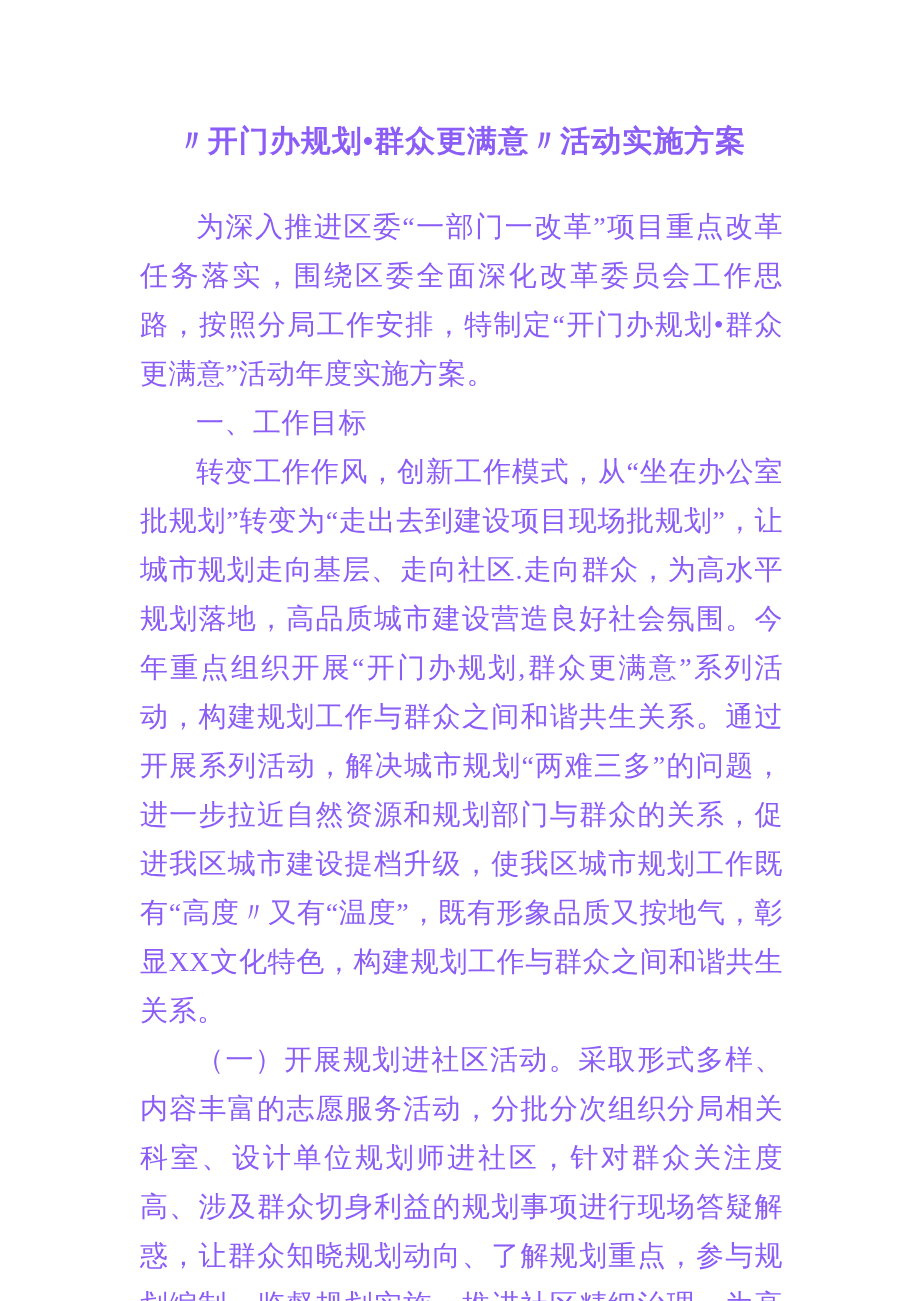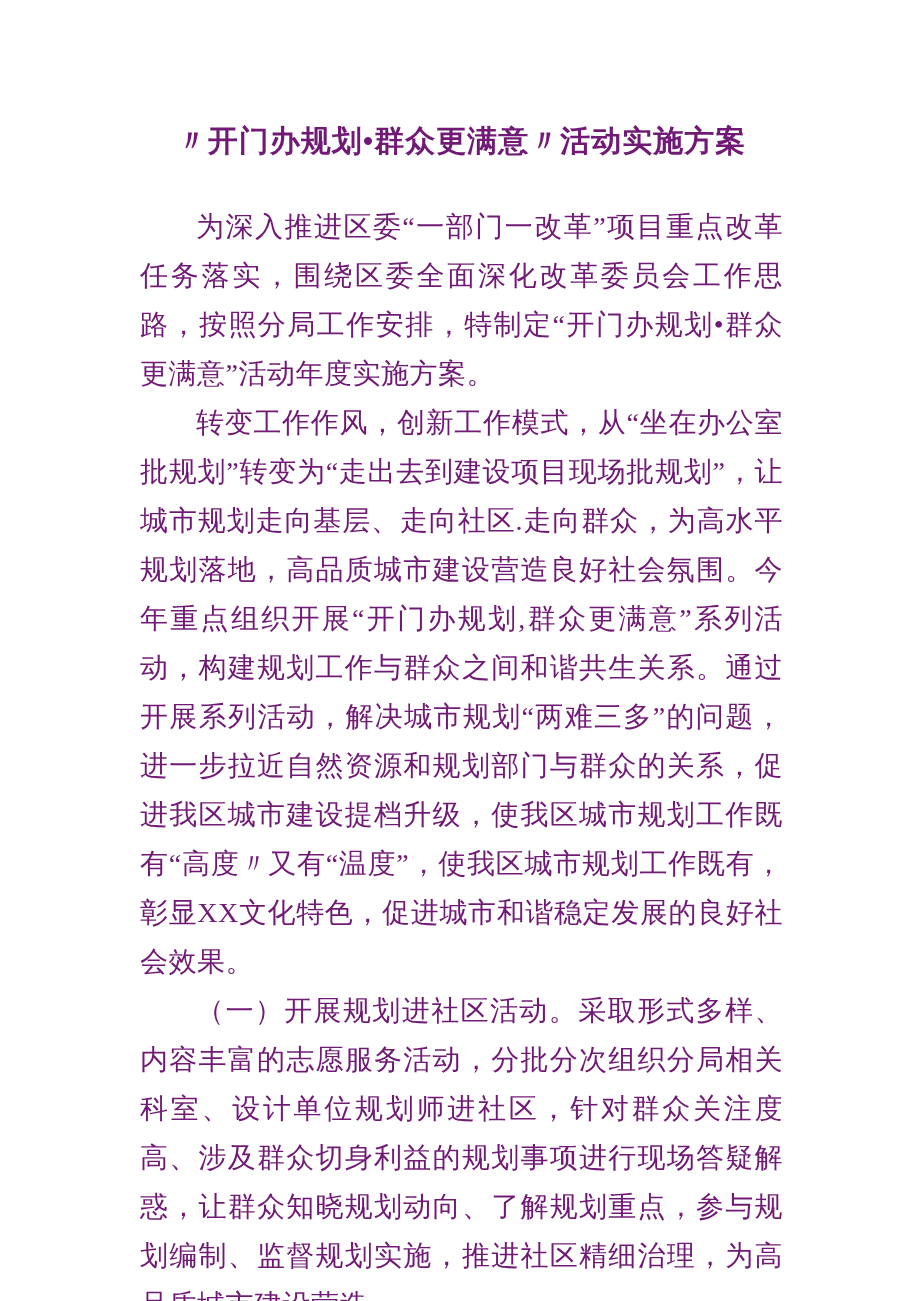--- a/index.html
+++ b/index.html
@@ -8,21 +8,21 @@
     background: #ffffff;
   }
   .page {
     position: relative;
     width: 920px;
     height: 1301px;
     box-sizing: border-box;
     background: #ffffff;
     padding: 118px 137px 0 140px;
     font-family: "Liberation Serif", "DejaVu Serif", serif;
-    color: #701a75;
+    color: #8b5cf6;
     overflow: hidden;
   }
   .doc-title {
     margin: 0 0 38px 0;
     font-size: 30px;
     font-weight: bold;
     text-align: center;
     line-height: 46px;
     letter-spacing: 1px;
   }
@@ -37,18 +37,19 @@
   }
 </style>
 </head>
 <body>
 
 <div class="page">
   <h1 class="doc-title">〃开门办规划•群众更满意〃活动实施方案</h1>
 
   <p class="para">为深入推进区委“一部门一改革”项目重点改革任务落实，围绕区委全面深化改革委员会工作思路，按照分局工作安排，特制定“开门办规划•群众更满意”活动年度实施方案。</p>
 
+  <p class="para">一、工作目标</p>
 
-  <p class="para">转变工作作风，创新工作模式，从“坐在办公室批规划”转变为“走出去到建设项目现场批规划”，让城市规划走向基层、走向社区.走向群众，为高水平规划落地，高品质城市建设营造良好社会氛围。今年重点组织开展“开门办规划,群众更满意”系列活动，构建规划工作与群众之间和谐共生关系。通过开展系列活动，解决城市规划“两难三多”的问题，进一步拉近自然资源和规划部门与群众的关系，促进我区城市建设提档升级，使我区城市规划工作既有“高度〃又有“温度”，使我区城市规划工作既有，彰显XX文化特色，促进城市和谐稳定发展的良好社会效果。</p>
+  <p class="para">转变工作作风，创新工作模式，从“坐在办公室批规划”转变为“走出去到建设项目现场批规划”，让城市规划走向基层、走向社区.走向群众，为高水平规划落地，高品质城市建设营造良好社会氛围。今年重点组织开展“开门办规划,群众更满意”系列活动，构建规划工作与群众之间和谐共生关系。通过开展系列活动，解决城市规划“两难三多”的问题，进一步拉近自然资源和规划部门与群众的关系，促进我区城市建设提档升级，使我区城市规划工作既有“高度〃又有“温度”，既有形象品质又按地气，彰显XX文化特色，构建规划工作与群众之间和谐共生关系。</p>
 
 
   <p class="para">（一）开展规划进社区活动。采取形式多样、内容丰富的志愿服务活动，分批分次组织分局相关科室、设计单位规划师进社区，针对群众关注度高、涉及群众切身利益的规划事项进行现场答疑解惑，让群众知晓规划动向、了解规划重点，参与规划编制、监督规划实施，推进社区精细治理，为高品质城市建设营造</p>
 </div>
 
 </body></html>

